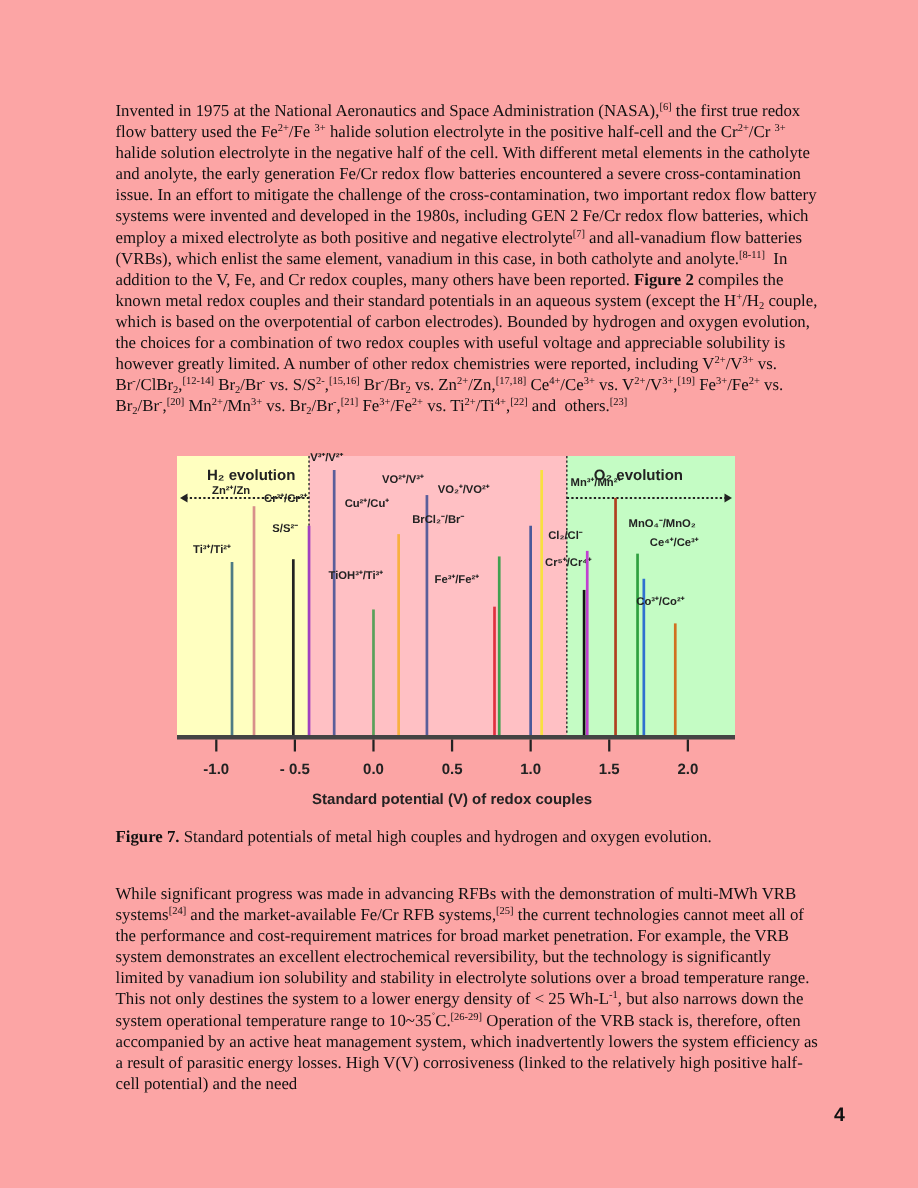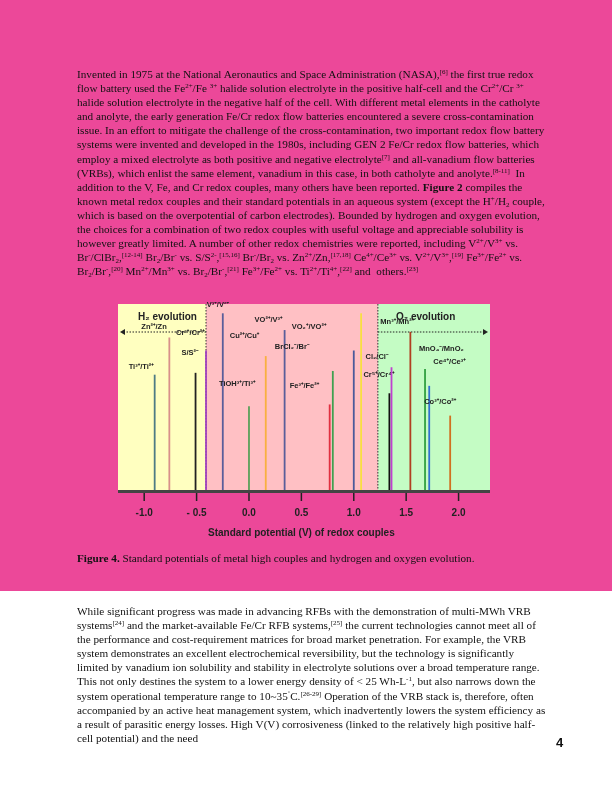--- a/index.html
+++ b/index.html
@@ -1,27 +1,27 @@
 <!DOCTYPE html>
 <html><head>
   <meta charset="utf-8">
   <style>
     html, body { margin: 0; padding: 0; background: #ffffff; }
     body { width: 612px; height: 792px; position: relative; overflow: hidden; }
-    .page { position: absolute; left: 0; top: 0; width: 612px; height: 591px; background: #ec4899; }
+    .page { position: absolute; left: 0; top: 0; width: 612px; height: 792px; background: #fca5a5; }
     .para {
       position: absolute; left: 77px; width: 470px;
       font-family: "Liberation Serif", serif; font-size: 11.2px; line-height: 14.1px;
       color: #111; text-align: left;
     }
     .para sup { font-size: 7px; line-height: 0; vertical-align: 4px; }
     .para sub { font-size: 7px; line-height: 0; vertical-align: -2px; }
     .p1 { top: 67px; }
     .caption { top: 551px; }
-    .p2 { top: 604px; }
+    .p2 { top: 589px; }
     .bold { font-weight: bold; }
     .pagenum {
       position: absolute; left: 556px; top: 735px;
       font-family: "Liberation Sans", sans-serif; font-weight: bold; font-size: 13px; color: #111;
     }
     .figure { position: absolute; left: 118px; top: 302px; width: 380px; height: 240px; }
     .figure svg text { font-family: "Liberation Sans", sans-serif; }
   </style>
 </head>
 <body>
@@ -91,19 +91,19 @@
         <text x="235.77464788732397" y="214" font-size="10" font-weight="bold" fill="#222" text-anchor="middle">1.0</text>
         <line x1="288.16901408450707" y1="191" x2="288.16901408450707" y2="199" stroke="#222" stroke-width="1.5"></line>
         <text x="288.16901408450707" y="214" font-size="10" font-weight="bold" fill="#222" text-anchor="middle">1.5</text>
         <line x1="340.5633802816901" y1="191" x2="340.5633802816901" y2="199" stroke="#222" stroke-width="1.5"></line>
         <text x="340.5633802816901" y="214" font-size="10" font-weight="bold" fill="#222" text-anchor="middle">2.0</text>
         <text x="183.38028169014086" y="234" font-size="10" font-weight="bold" fill="#222" text-anchor="middle">Standard potential (V) of redox couples</text>
       </svg>
   </div>
 
   <div class="para caption">
-    <span class="bold">Figure 4.</span><span> Standard potentials of metal high couples and hydrogen and oxygen evolution.</span>
+    <span class="bold">Figure 7.</span><span> Standard potentials of metal high couples and hydrogen and oxygen evolution.</span>
   </div>
 
   <div class="para p2" id="p2">While significant progress was made in advancing RFBs with the demonstration of multi-MWh VRB systems<sup>[24]</sup> and the market-available Fe/Cr RFB systems,<sup>[25]</sup> the current technologies cannot meet all of the performance and cost-requirement matrices for broad market penetration. For example, the VRB system demonstrates an excellent electrochemical reversibility, but the technology is significantly limited by vanadium ion solubility and stability in electrolyte solutions over a broad temperature range. This not only destines the system to a lower energy density of &lt; 25 Wh-L<sup>-1</sup>, but also narrows down the system operational temperature range to 10~35<sup>˚</sup>C.<sup>[26-29]</sup> Operation of the VRB stack is, therefore, often accompanied by an active heat management system, which inadvertently lowers the system efficiency as a result of parasitic energy losses. High V(V) corrosiveness (linked to the relatively high positive half-cell potential) and the need</div>
 
   <div class="pagenum">4</div>
 </div>
 
 </body></html>

